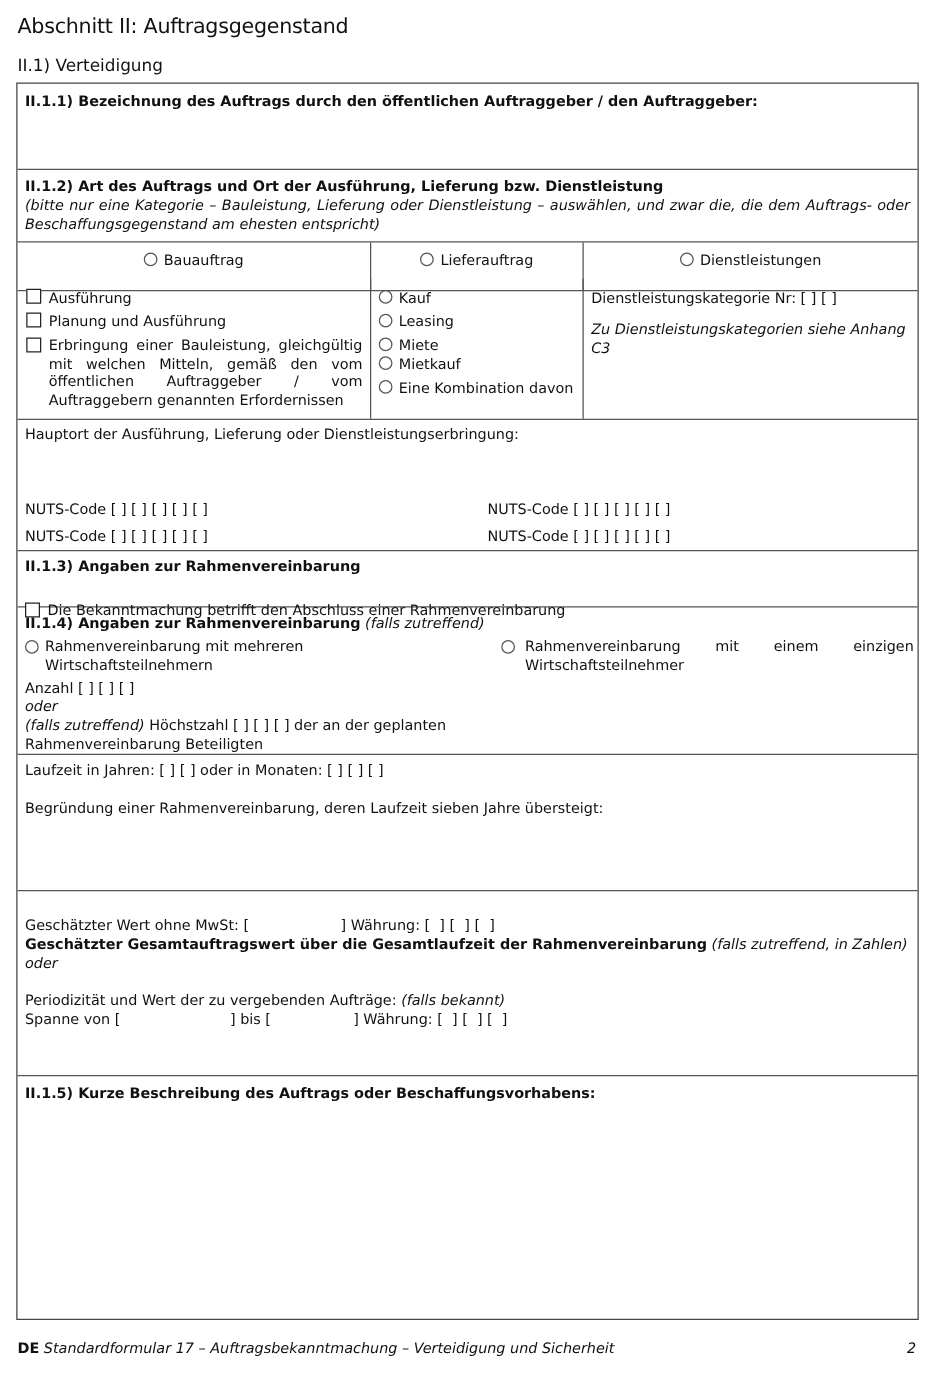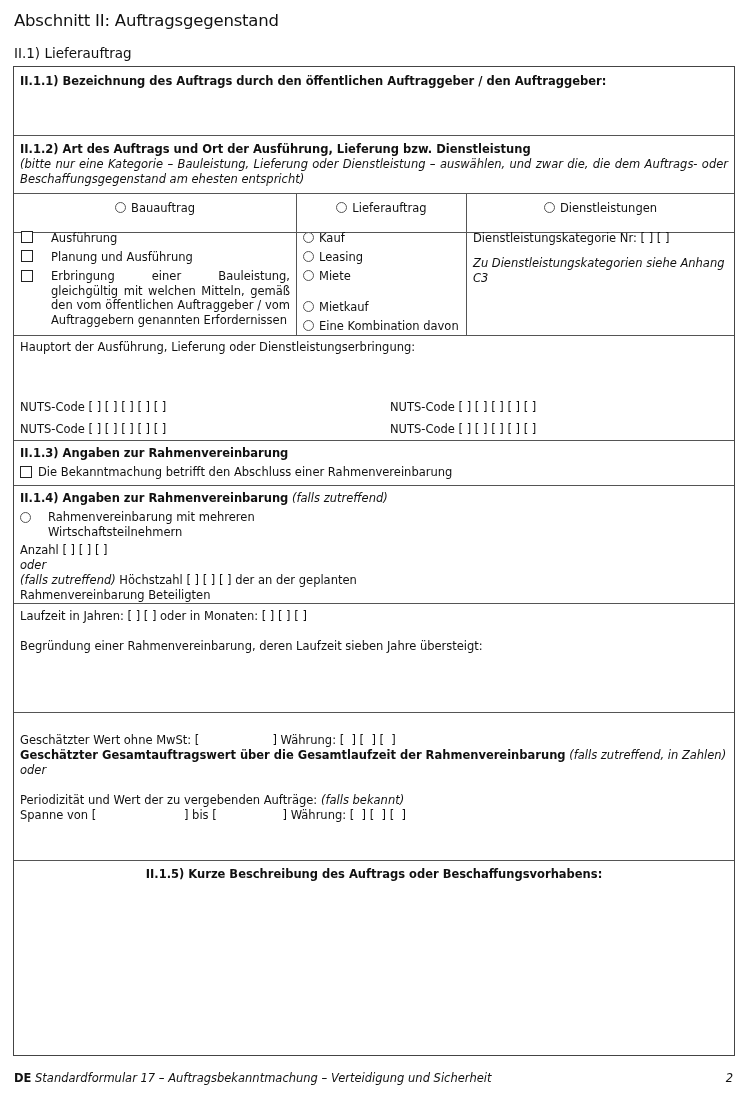--- a/index.html
+++ b/index.html
@@ -25,21 +25,21 @@
     border: 1.5px solid #444;
   }
   .sec {
     position: absolute; left: 0; right: 0;
     border-bottom: 1.5px solid #555;
   }
   .sec:last-child { border-bottom: none; }
   .pad { padding: 5px 6px 0 6px; }
   .b { font-weight: bold; }
   .i { font-style: italic; }
-  .row { display: flex; align-items: flex-start; gap: 12px; }
+  .row { display: flex; align-items: flex-start; }
   .cb {
     display: inline-block; width: 12px; height: 12px; border: 1.5px solid #222;
     background: #fff; flex: 0 0 auto; margin-right: 6px; vertical-align: -2px;
   }
   .rb {
     display: inline-block; width: 11px; height: 11px; border: 1px solid #555;
     border-radius: 50%; background: #fff; flex: 0 0 auto; margin-right: 5px; vertical-align: -1px;
   }
   .cols3 { position: absolute; left: 0; right: 0; display: flex; }
   .col { border-right: 1.5px solid #555; }
@@ -49,21 +49,21 @@
   .footer {
     position: absolute; left: 14px; right: 14px; top: 1070px;
     font-size: 11.5px; line-height: 16px; display: flex; justify-content: space-between;
   }
   .abs { position: absolute; }
 </style>
 </head>
 <body>
 
 <div class="page-title">Abschnitt II: Auftragsgegenstand</div>
-<div class="sub-title">II.1) Lieferauftrag</div>
+<div class="sub-title">II.1) Verteidigung</div>
 
 <div class="form">
 
   <div class="sec" style="top:0; height:69px;">
     <div class="pad" style="padding-top:7px;">
       <span class="b">II.1.1) Bezeichnung des Auftrags durch den öffentlichen Auftraggeber / den Auftraggeber:</span>
     </div>
     <div class="abs" style="left:6px; right:6px; top:28px; bottom:4px;"></div>
   </div>
 
@@ -96,56 +96,60 @@
           <span>Planung und Ausführung</span>
         </div>
         <div class="row">
           <span class="cb" style="margin-top:1px;"></span>
           <span class="just" style="line-height:14.5px; hyphens:auto;" lang="de">Erbringung einer Bauleistung, gleichgültig mit welchen Mitteln, gemäß den vom öffentlichen Auftraggeber / vom Auftraggebern genannten Erfordernissen</span>
         </div>
       </div>
       <div class="col" style="width:170px; padding:8px 4px 0 6px;">
         <div style="margin-bottom:4px;"><span class="rb"></span><span>Kauf</span></div>
         <div style="margin-bottom:4px;"><span class="rb"></span><span>Leasing</span></div>
-        <div style="margin-bottom:16px;"><span class="rb"></span><span>Miete</span></div>
+        <div style="margin-bottom:0;"><span class="rb"></span><span>Miete</span></div>
         <div style="margin-bottom:4px;"><span class="rb"></span><span>Mietkauf</span></div>
         <div><span class="rb"></span><span>Eine Kombination davon</span></div>
       </div>
       <div class="col" style="flex:1; padding:8px 6px 0 6px;">
         <div>Dienstleistungskategorie Nr: [  ] [  ]</div>
         <div class="i" style="margin-top:10px;">Zu Dienstleistungskategorien siehe Anhang C3</div>
       </div>
     </div>
 
     <div class="abs" style="left:6px; top:204px;">Hauptort der Ausführung, Lieferung oder Dienstleistungserbringung:</div>
     <div class="abs" style="left:6px; top:264px;">NUTS-Code [  ] [  ] [  ] [  ] [  ]</div>
     <div class="abs" style="left:376px; top:264px;">NUTS-Code [  ] [  ] [  ] [  ] [  ]</div>
     <div class="abs" style="left:6px; top:286px;">NUTS-Code [  ] [  ] [  ] [  ] [  ]</div>
     <div class="abs" style="left:376px; top:286px;">NUTS-Code [  ] [  ] [  ] [  ] [  ]</div>
   </div>
 
   <div class="sec" style="top:374px; height:45px;">
     <div class="pad" style="padding-top:5px;">
       <div class="b">II.1.3) Angaben zur Rahmenvereinbarung</div>
-      <div style="margin-top:4px;">
+      <div style="margin-top:20px;">
         <span class="cb"></span><span>Die Bekanntmachung betrifft den Abschluss einer Rahmenvereinbarung</span>
       </div>
     </div>
   </div>
 
   <div class="sec" style="top:419px; height:118px;">
     <div class="pad" style="padding-top:5px;">
       <div>
         <span class="b">II.1.4) Angaben zur Rahmenvereinbarung</span>
         <span class="i">(falls zutreffend)</span>
       </div>
     </div>
     <div class="abs row" style="left:6px; top:24px; width:360px;">
       <span class="rb" style="margin-top:2px;"></span>
       <span>Rahmenvereinbarung mit mehreren Wirtschaftsteilnehmern</span>
+    </div>
+    <div class="abs row" style="left:387px; top:24px; width:330px;">
+      <span class="rb" style="margin-top:2px; margin-right:8px;"></span>
+      <span class="just" style="hyphens:auto;" lang="de">Rahmenvereinbarung mit einem einzigen Wirtschaftsteilnehmer</span>
     </div>
     <div class="abs" style="left:6px; top:57px; width:370px;">
       <div>Anzahl [  ] [  ] [  ]</div>
       <div class="i">oder</div>
       <div><span class="i">(falls zutreffend)</span><span> Höchstzahl [  ] [  ] [  ] der an der geplanten Rahmenvereinbarung Beteiligten</span></div>
     </div>
   </div>
 
   <div class="sec" style="top:537px; height:109px;">
     <div class="pad" style="padding-top:5px;">
@@ -164,21 +168,21 @@
       <div class="i">oder</div>
       <div style="margin-top:15px;">
         <span>Periodizität und Wert der zu vergebenden Aufträge:</span>
         <span class="i">(falls bekannt)</span>
       </div>
       <div style="white-space:pre;">Spanne von [                        ] bis [                  ] Währung: [  ] [  ] [  ]</div>
     </div>
   </div>
 
   <div class="sec" style="top:794px; bottom:0;">
-    <div class="pad" style="padding-top:6px;text-align:center;">
+    <div class="pad" style="padding-top:6px;">
       <div class="b">II.1.5) Kurze Beschreibung des Auftrags oder Beschaffungsvorhabens:</div>
     </div>
     <div class="abs" style="left:6px; right:6px; top:26px; bottom:4px;"></div>
   </div>
 </div>
 
 <div class="footer">
   <div>
     <span class="b">DE</span>
     <span class="i">Standardformular 17 – Auftragsbekanntmachung – Verteidigung und Sicherheit</span>

